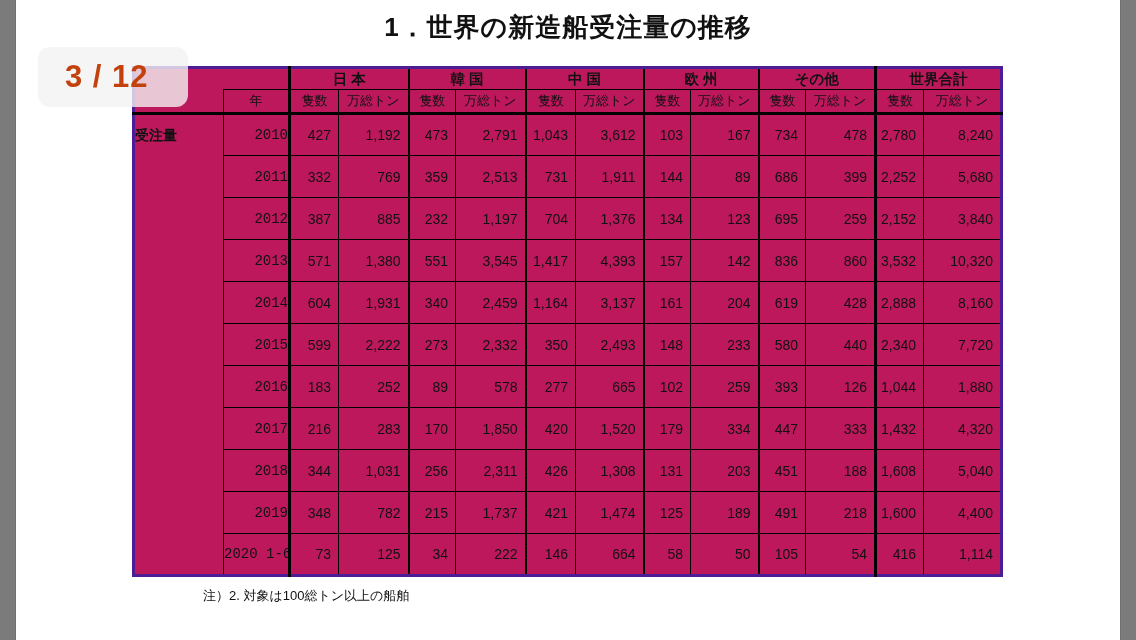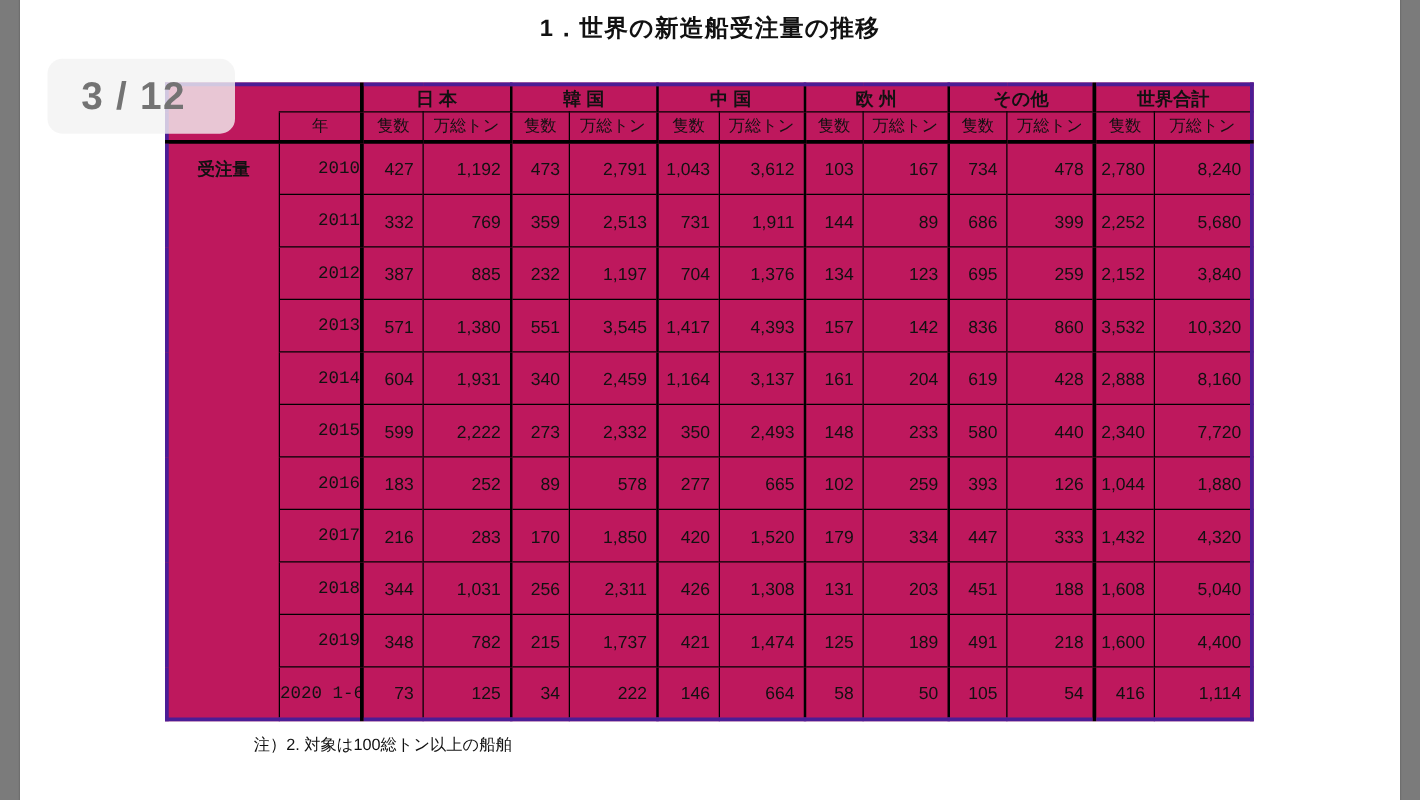--- a/index.html
+++ b/index.html
@@ -5,40 +5,40 @@
   * { margin:0; padding:0; box-sizing:border-box; }
   html,body { width:1136px; height:640px; overflow:hidden; background:#ffffff;
               font-family:"Liberation Sans", sans-serif; }
   #page { position:relative; width:1136px; height:640px; background:#ffffff; }
 
   .edge-bar { position:absolute; top:0; height:640px; background:#7b7b7b; }
   #edge-left  { left:0; width:16px; border-right:1px solid #6f6f6f; }
   #edge-right { left:1120px; width:16px; border-left:1px solid #6f6f6f; }
 
   #title { position:absolute; left:16px; top:10px; width:1104px; text-align:center;
-           font-size:19px; font-weight:bold; color:#111; letter-spacing:1px; }
+           font-size:26px; font-weight:bold; color:#111; letter-spacing:1px; }
 
   #page-badge { position:absolute; left:38px; top:47px; width:150px; height:60px;
                 background:rgba(242,242,242,0.80); border-radius:12px; z-index:5;
                 display:flex; align-items:center; padding-left:27px;
-                font-size:31px; font-weight:bold; color:#737373; letter-spacing:1px; }
+                font-size:31px; font-weight:bold; color:#c2410c; letter-spacing:1px; }
 
   table#orders { position:absolute; left:132px; top:66px; width:868px;
                  border-collapse:collapse; table-layout:fixed; z-index:1;
                  border:3px solid #4c1d95; background:#be185d; }
   #orders th, #orders td { overflow:hidden; white-space:nowrap; color:#111; }
 
   #orders thead tr.groups th { height:22px; font-size:14.5px; font-weight:bold;
                                text-align:center; vertical-align:middle; }
   #orders thead tr.subs th { height:24px; font-size:13px; font-weight:normal;
                              text-align:center; vertical-align:middle; }
   #orders tbody tr { height:42px; }
   #orders tbody td { border-top:1.5px solid #000; font-size:14px; vertical-align:middle; }
 
-  td.rowlabel { vertical-align:top !important; text-align:center; font-weight:bold;
+  td.rowlabel { vertical-align:top !important; text-align:left; font-weight:bold;
                 font-size:14px; padding-top:12px; }
   td.year { text-align:right; font-size:12.5px; border-left:1.5px solid #000;font-family:Liberation Mono, monospace; }
   td.num  { text-align:right; padding-right:7px; }
 
   .bL1 { border-left:1.5px solid #000; }
   .bL2 { border-left:2px solid #000; }
   .bL3 { border-left:3px solid #000; }
 
   th.corner   { border-bottom:3px solid #000; }
   th.yeartop  { border-bottom:1.5px solid #000; }

